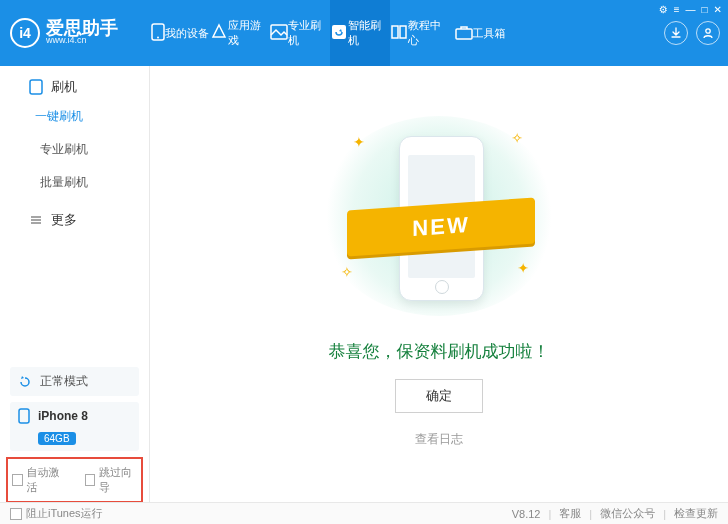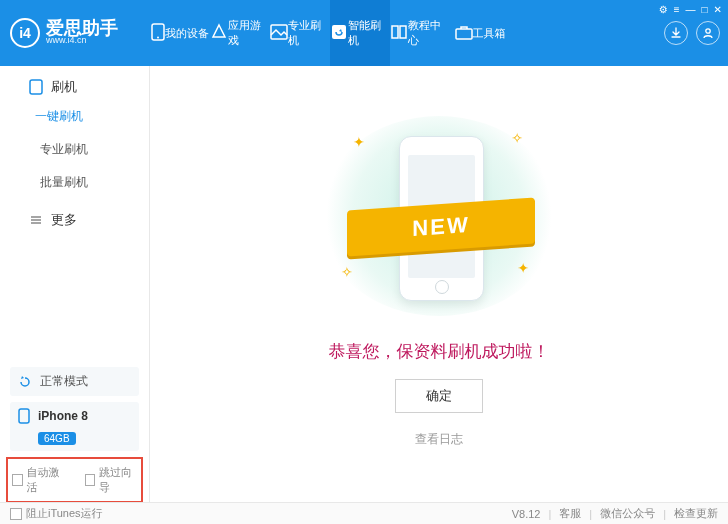--- a/index.html
+++ b/index.html
@@ -36,21 +36,21 @@
 .main { flex: 1; position: relative; display:flex; flex-direction:column; align-items:center; justify-content:flex-start;}
 .illus { margin-top: 50px; width: 240px; height: 200px; position: relative; }
 .glow { position:absolute; inset:0; border-radius:50%; background: radial-gradient(circle, #c9f0e6 0%, #e9f9f4 55%, #ffffff 72%); }
 .phone { position:absolute; left:80px; top:20px; width:85px; height:165px; background:#fff; border:1px solid #dbe6ec; border-radius:12px; box-shadow:0 4px 10px rgba(0,0,0,.08);}
 .phone:before{content:""; position:absolute; top:18px; left:8px; right:8px; bottom:22px; background:#eef3f6; border-radius:2px;}
 .phone:after{content:""; position:absolute; bottom:6px; left:50%; transform:translateX(-50%); width:12px; height:12px; border:1px solid #cfd8dc; border-radius:50%;}
 .ribbon { position:absolute; top:88px; left:28px; width:188px; height:46px; background:#f5b400; transform: skewY(-4deg); border-radius:4px; display:flex; align-items:center; justify-content:center; color:#fff; font-weight:bold; font-size:22px; letter-spacing:2px; box-shadow:0 3px 0 #d99b00;}
 .spark { position:absolute; color:#f5b400; font-size:14px;}
 .s1{top:18px; left:34px;} .s2{top:14px; right:36px;} .s3{bottom:36px; left:22px;} .s4{bottom:40px; right:30px;}
 
-.success-msg { margin-top: 24px; font-size: 17px; color:#be185d; }
+.success-msg { margin-top: 24px; font-size: 17px; color:#15803d; }
 .ok-btn { margin-top: 16px; padding: 7px 30px; border:1px solid #d0d0d0; background:#fff; color:#333; font-size:13px; cursor:pointer;}
 .log-link { margin-top: 18px; font-size:12px; color:#999; cursor:pointer;}
 
 .footer { position:absolute; bottom:0; left:0; right:0; height:22px; border-top:1px solid #e8e8e8; display:flex; align-items:center; font-size:11px; color:#888; padding:0 10px; justify-content:space-between; background:#fafafa;}
 .footer-left{ display:flex; align-items:flex-end; gap:6px;}
 .footer-right{ display:flex; align-items:center; gap:8px;}
 .sep{ color:#ccc; }
 
 svg { display:block; }
 </style>

